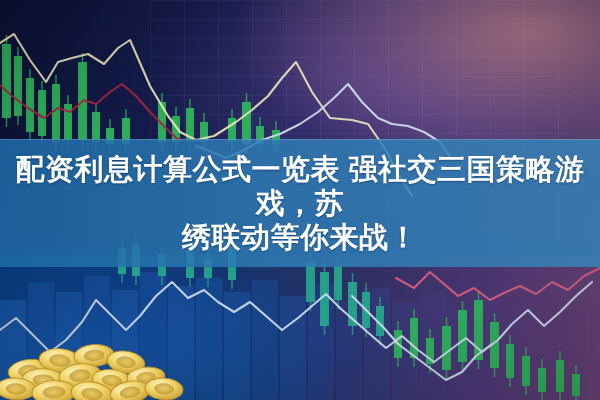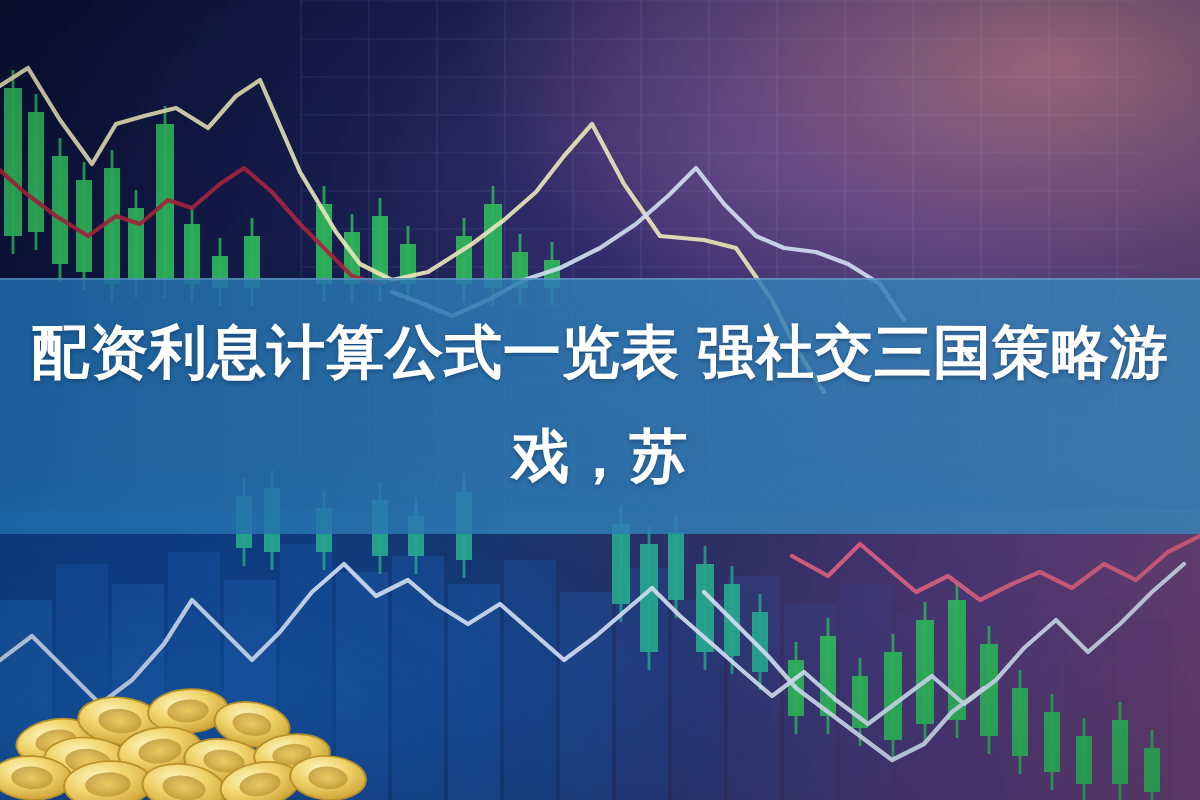--- a/index.html
+++ b/index.html
@@ -82,21 +82,21 @@
   .title-band::before {
     content: "";
     position: absolute;
     left: 0; right: 0; top: 0; height: 1px;
     background: rgba(255,255,255,0.18);
   }
   .title-text {
     color: #ffffff;
     font-size: 29px;
     font-weight: bold;
-    line-height: 52px;
+    line-height: 34px;
     letter-spacing: 0.5px;
     text-align: center;
     width: 584px;
     text-shadow: 0 1px 2px rgba(0,20,50,0.35);
   }
 
   
   .coins {
     position: absolute;
     left: -6px;
@@ -229,20 +229,21 @@
       <path d="M196 146 L212 152 L226 158 L244 150 L262 140 L280 134 L300 124 L318 112 L334 98 L348 84 L362 102 L378 118 L392 124 L408 126 L424 132 L440 142 L452 160" fill="none" stroke="#cfdcef" stroke-width="2.1" stroke-linejoin="round" stroke-linecap="round" opacity="0.92"></path>
       <path d="M0 330 L16 318 L34 336 L50 352 L66 340 L82 322 L96 300 L110 314 L126 330 L140 316 L156 296 L172 282 L188 298 L204 290 L218 302 L234 312 L250 302 L266 316 L282 330 L298 318 L312 306 L326 294 L340 308 L356 322 L372 336 L386 348 L402 336 L418 350 L434 362 L450 350 L466 338 L482 352 L498 340 L512 324 L528 310 L544 326 L560 312 L576 296 L592 282" fill="none" stroke="#cfdcef" stroke-width="2.1" stroke-linejoin="round" stroke-linecap="round" opacity="0.92"></path>
       <path d="M396 278 L414 288 L430 272 L444 284 L458 296 L474 288 L490 300 L506 292 L520 286 L536 294 L552 282 L568 290 L584 276 L600 268" fill="none" stroke="#d9607e" stroke-width="2.1" stroke-linejoin="round" stroke-linecap="round" opacity="0.92"></path>
       <path d="M352 296 L368 312 L384 328 L398 344 L414 356 L430 368 L446 380 L462 372 L476 356 L492 344" fill="none" stroke="#cfdcef" stroke-width="2.1" stroke-linejoin="round" stroke-linecap="round" opacity="0.92"></path>
     </svg>
 
   <div class="vignette"></div>
 
   <div class="title-band">
     <div class="title-text">配资利息计算公式一览表 强社交三国策略游戏，苏</div>
+    <div class="title-text">绣联动等你来战！</div>
   </div>
 
   <svg class="coins" id="coins-svg" viewBox="0 0 196 110" preserveAspectRatio="none" aria-hidden="true">
       <defs>
         <radialGradient id="gc" cx="38%" cy="32%" r="78%">
           <stop offset="0%" stop-color="#fdf3bd"></stop>
           <stop offset="45%" stop-color="#f0d46a"></stop>
           <stop offset="100%" stop-color="#c89a2c"></stop>
         </radialGradient>
         <radialGradient id="gcd" cx="50%" cy="50%" r="70%">

